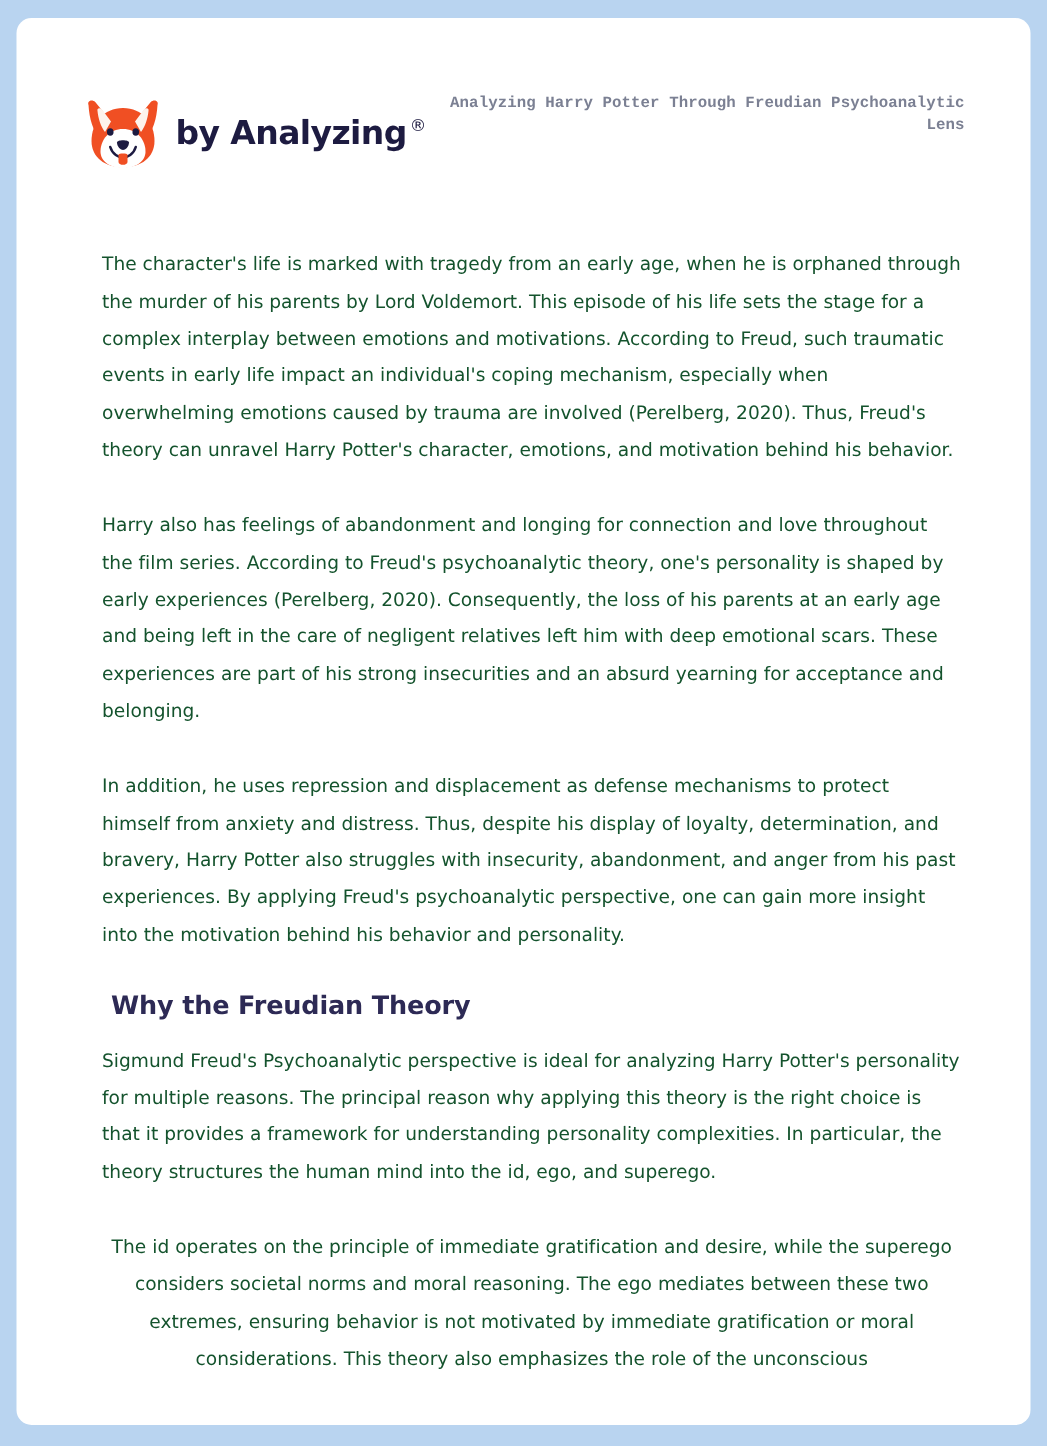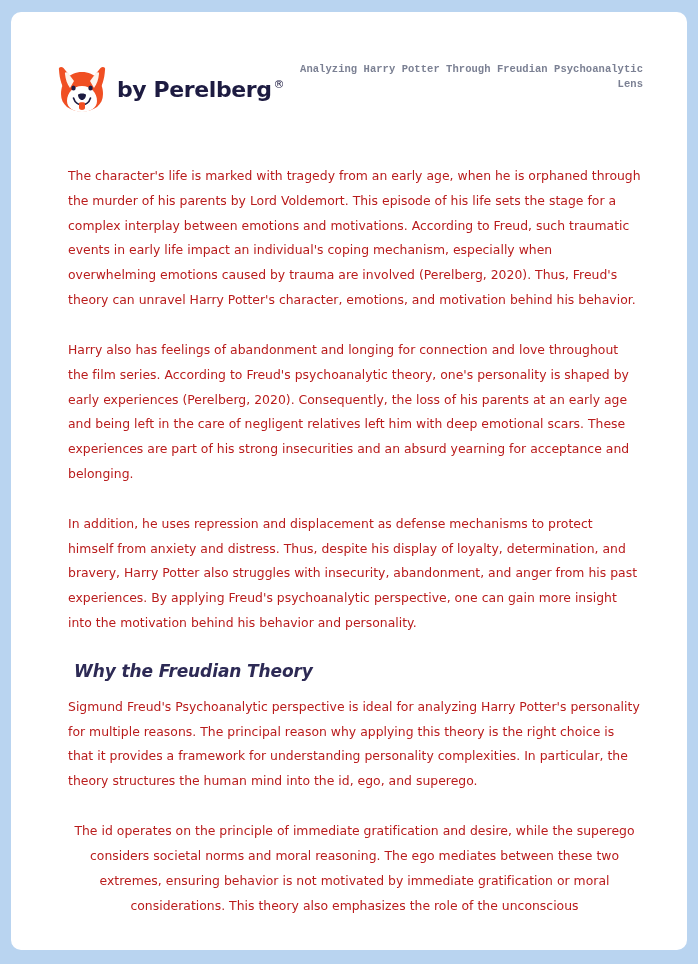--- a/index.html
+++ b/index.html
@@ -56,34 +56,33 @@
     color:#9ea3b0;
     line-height:1.5;
     margin-top:7px;
     word-break:break-word;
   }
 
   
   .content { padding:0 46px 0 57px; margin-top:52px; }
   .para {
     font-size:12.4px;
-    color:#b91c1c;
+    color:#14532d;
     line-height:2.0;
     margin-bottom:25px;
     text-align:left;
     letter-spacing:0.02px;
   }
   .para.last { margin-bottom:0;text-align:center; }
   .sec-heading {
     font-size:17px;
     font-weight:bold;
     color:#2d2a55;
     margin:8px 0 14px 6px;
     letter-spacing:-0.1px;
-    font-style:italic;
   }
 </style>
 </head>
 <body>
 
 <div id="page">
 
   <div class="header">
 
     <div class="brand">
@@ -102,21 +101,21 @@
 
         <ellipse cx="33" cy="44" rx="4.4" ry="5" fill="#1d1b41"></ellipse>
         <ellipse cx="67" cy="44" rx="4.4" ry="5" fill="#1d1b41"></ellipse>
 
         <path d="M42 58 C42 54 58 54 58 58 C58 64 53 68 50 68 C47 68 42 64 42 58 Z" fill="#1d1b41"></path>
 
         <path d="M33 64 C36 74 44 78 50 78 C56 78 64 74 67 64" stroke="#1d1b41" stroke-width="3.4" fill="none" stroke-linecap="round"></path>
 
         <path d="M44 74 C44 72 56 72 56 74 L56 84 C56 89 44 89 44 84 Z" fill="#f04f23"></path>
       </svg>
-      <span class="wordmark"><span>by Perelberg</span><span class="reg">®</span></span>
+      <span class="wordmark"><span>by Analyzing</span><span class="reg">®</span></span>
     </div>
 
     <div class="doc-meta">
       <div class="doc-title">Analyzing Harry Potter Through Freudian Psychoanalytic Lens</div>
     </div>
 
   </div>
 
   <div class="content">
     <p class="para">The character's life is marked with tragedy from an early age, when he is orphaned through the murder of his parents by Lord Voldemort. This episode of his life sets the stage for a complex interplay between emotions and motivations. According to Freud, such traumatic events in early life impact an individual's coping mechanism, especially when overwhelming emotions caused by trauma are involved (Perelberg, 2020). Thus, Freud's theory can unravel Harry Potter's character, emotions, and motivation behind his behavior.</p>

